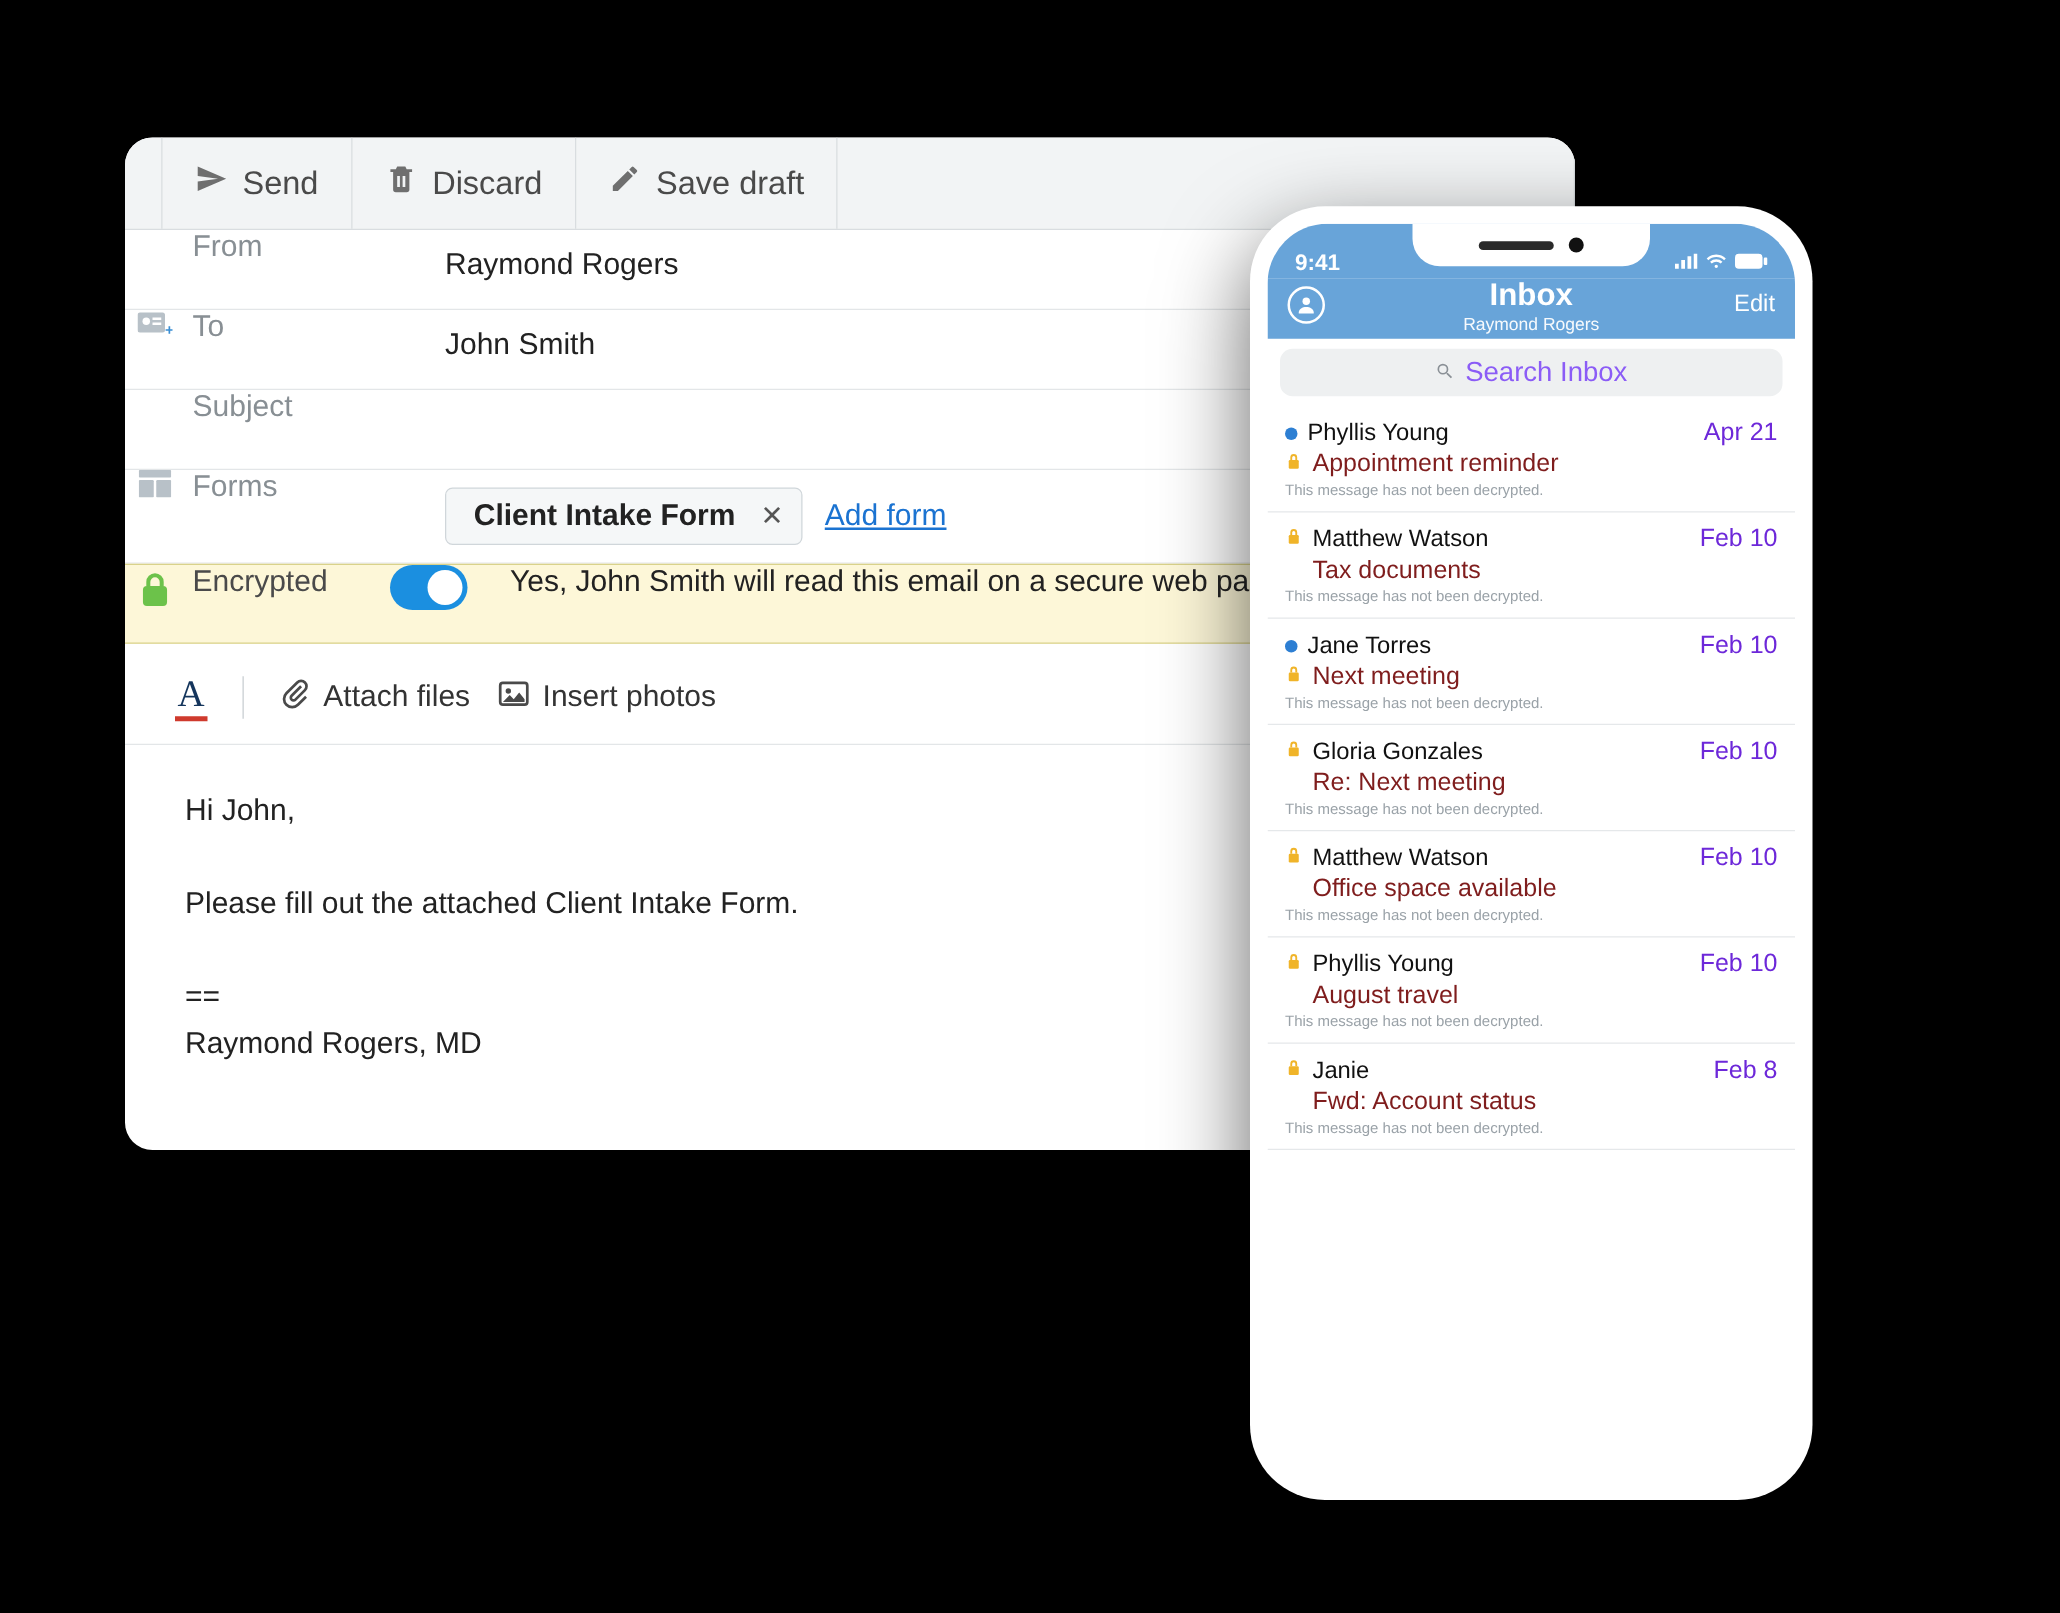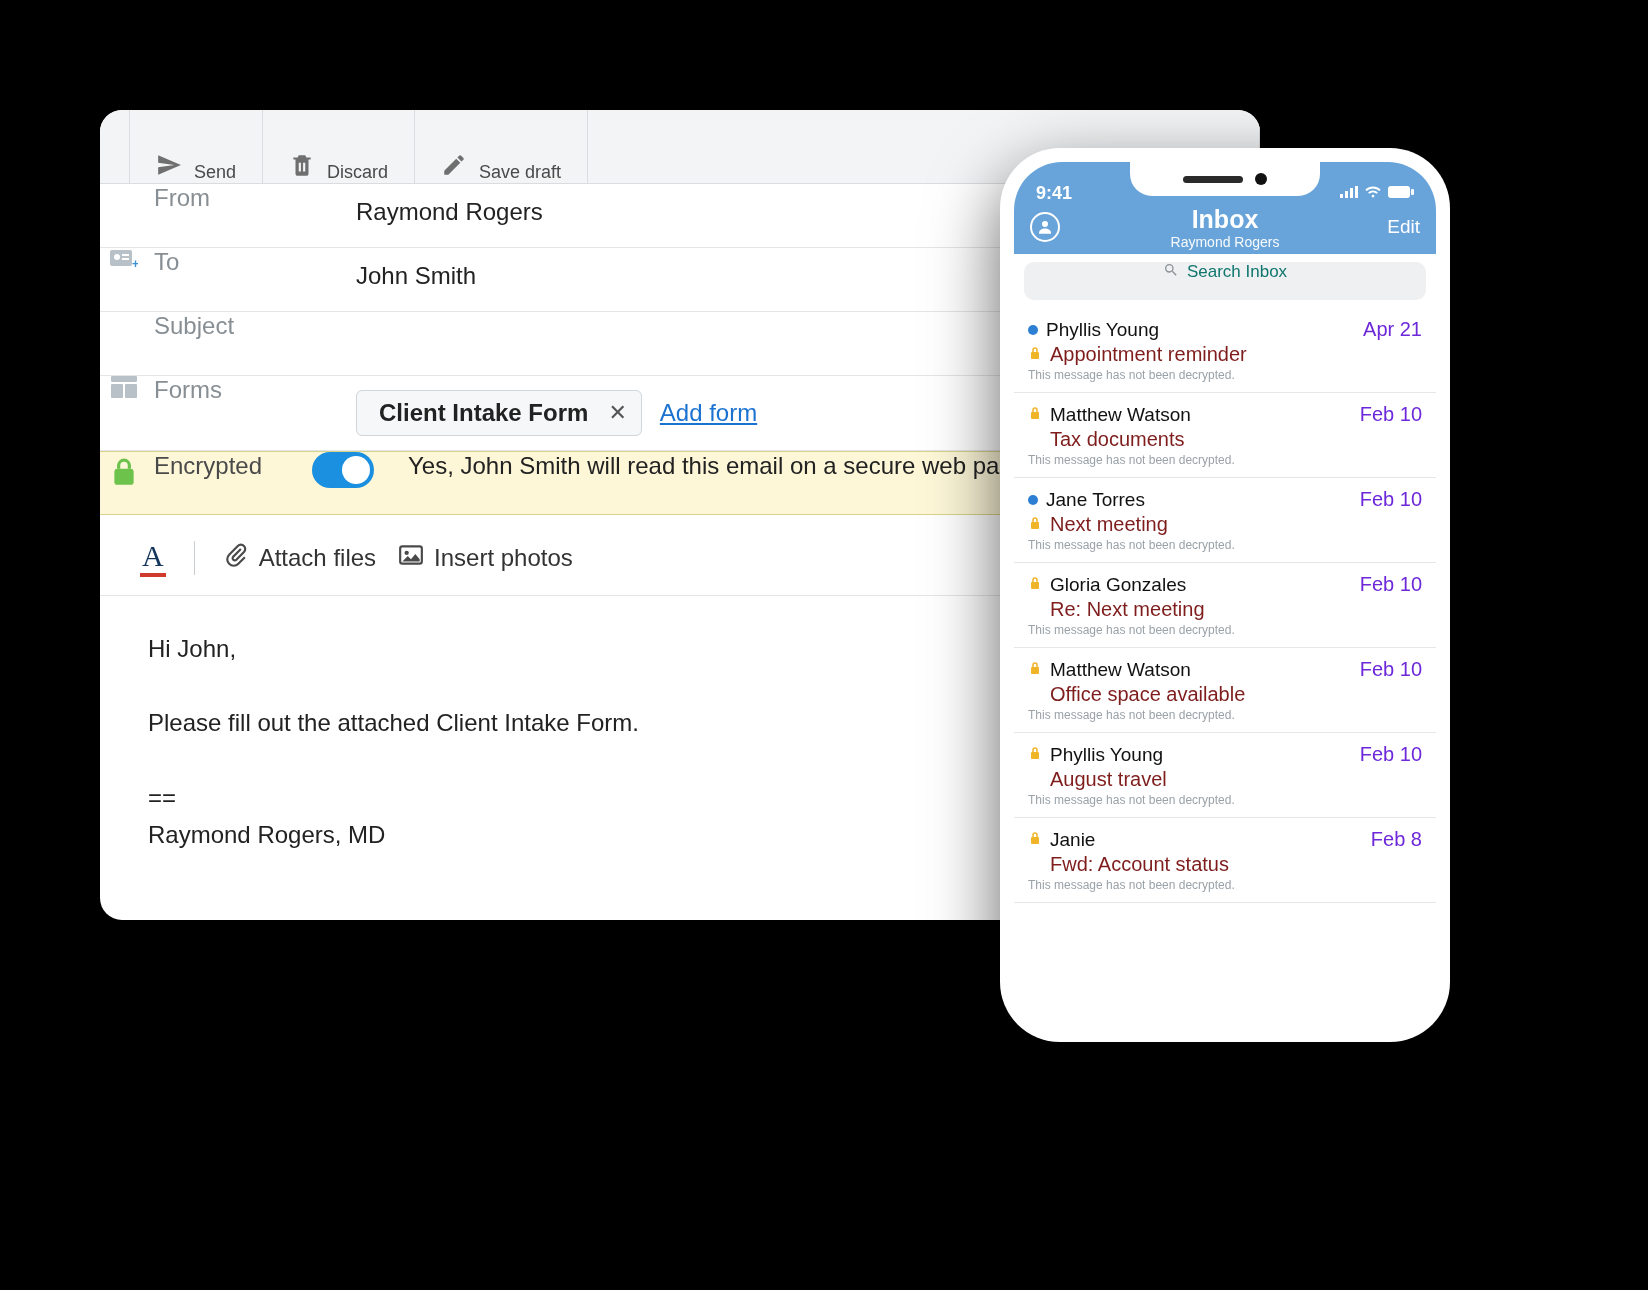--- a/index.html
+++ b/index.html
@@ -17,23 +17,23 @@
   }
   .toolbar {
     display: flex;
     align-items: stretch;
     background: #f2f4f5;
     border-bottom: 1px solid #d9dde0;
     height: 74px;
   }
   .toolbar-spacer { width: 30px; border-right:1px solid #d9dde0;}
   .toolbar-btn {
-    display: flex; align-items: flex-end; gap: 12px;
+    display: flex; align-items: center; gap: 12px;
     padding: 0 26px;
-    font-size: 18px; color: #4a4a4a;
+    font-size: 26px; color: #4a4a4a;
     border-right: 1px solid #d9dde0;
     cursor: pointer;
   }
   .toolbar-btn svg { width: 26px; height: 26px; fill: #6f6f6f; }
   .toolbar-end { flex:1; border-right:1px solid #d9dde0;}
 
   .row {
     display: flex; align-items: flex-start;
     border-bottom: 1px solid #e3e6e8;
     min-height: 64px;
@@ -83,22 +83,22 @@
   .editbar svg { width:26px; height:26px; fill:#4a4a4a;}
   .editbar .item { display:flex; align-items:center; gap:10px; cursor:pointer; }
 
   .body {
     padding: 34px 48px; font-size:24px; line-height:1.55; color:#222;
   }
 
   
   .phone {
     position:absolute;
-    left: 1000px; top: 148px;
-    width: 450px; height: 894px;
+    left: 1000px; top: 165px;
+    width: 450px; height: 1035px;
     background:#fff;
     border-radius:60px;
     box-shadow: 0 25px 70px rgba(0,0,0,.6);
     padding:14px;
   }
   .phone-inner{
     width:100%; height:100%;
     border-radius:48px;
     overflow:hidden;
     position:relative;
@@ -135,22 +135,22 @@
   .navbar .titleblock{
     position:absolute; left:0; right:0; text-align:center; pointer-events:none;
   }
   .navbar .title{ font-size:25px; font-weight:700;}
   .navbar .subtitle{ font-size:14px; opacity:.95;}
   .navbar .edit{ margin-left:auto; font-size:19px;}
 
   .searchbar{
     margin:8px 10px; height:38px;
     background:#eef0f1; border-radius:10px;
-    display:flex; justify-content:center;
-    color:#0f766e; font-size:17px; gap:8px;
+    display:flex; align-items:center; justify-content:center;
+    color:#8b5cf6; font-size:22px; gap:8px;
   }
 
   .msglist{ }
   .msg{
     border-bottom:1px solid #e5e8ea;
     padding:10px 14px 10px 14px;
     position:relative;
   }
   .msg .line1{ display:flex; align-items:center; gap:8px;}
   .msg .dot{ width:10px; height:10px; border-radius:50%; background:#2d7fd3;}

